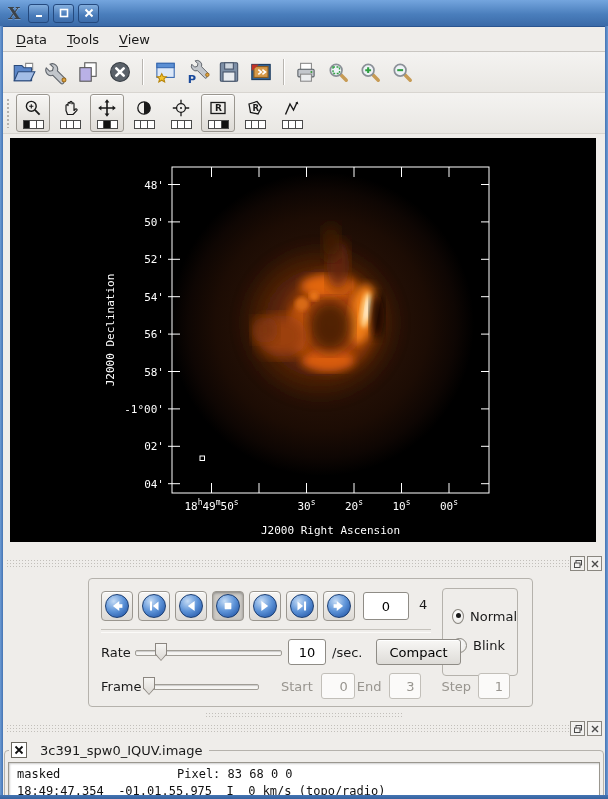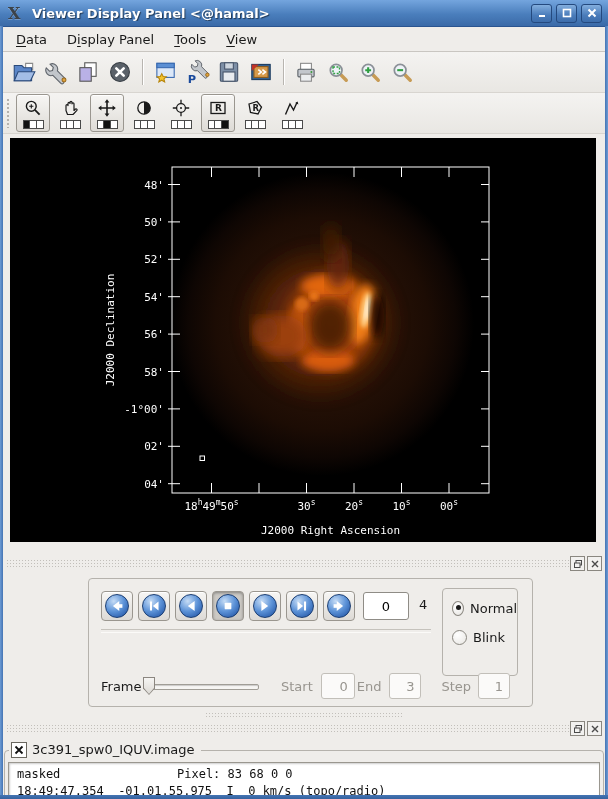--- a/index.html
+++ b/index.html
@@ -62,21 +62,21 @@
     background:linear-gradient(#f7f6f4,#ddDAD6);display:flex;align-items:center;justify-content:center;
     box-shadow:inset 0 1px 0 #fff;}
   .anim-btn.pressed{background:#ccc9c4;box-shadow:inset 0 1px 3px rgba(0,0,0,.35);border-color:#8a878            0;}
   .sphere{width:22px;height:22px;border-radius:50%;border:1px solid #1d3f73;
     background:radial-gradient(circle at 35% 28%,#c6dcf5,#5d93d8 48%,#2f62b0 82%,#27508f);
     display:flex;align-items:center;justify-content:center;}
   .frame-field{position:absolute;left:274px;top:13px;width:40px;height:24px;border:1px solid #8f8c86;
     border-radius:3px;background:#fff;text-align:center;font:13px "DejaVu Sans",sans-serif;}
   .frame-count{position:absolute;left:330px;top:18px;}
   .mode-group{position:absolute;left:353px;top:9px;width:76px;height:88px;
-    border:1px solid #b5b2ac;border-radius:4px;padding:12px 0 0 9px;box-sizing:border-box;}
+    border:1px solid #b5b2ac;border-radius:4px;padding:20px 0 0 9px;box-sizing:border-box;}
   .radio-row{display:flex;align-items:center;gap:6px;margin-bottom:14px;}
   .rb{width:13px;height:13px;border-radius:50%;border:1px solid #8a8780;
     background:radial-gradient(circle at 35% 30%,#fff,#e8e6e2);position:relative;}
   .rb.checked:after{content:"";position:absolute;left:3px;top:3px;width:5px;height:5px;border-radius:50%;background:#1a1a1a;}
   .anim-rule{position:absolute;left:12px;top:50px;width:330px;height:2px;
     border-top:1px solid #c5c2bc;border-bottom:1px solid #fbfaf8;}
   .anim-row{position:absolute;display:flex;align-items:center;}
   .rate-row{left:12px;top:59px;height:28px;}
   .frame-row{left:12px;top:94px;height:26px;}
   .slider{position:relative;height:18px;}
@@ -89,21 +89,21 @@
     background:linear-gradient(#f6f5f3,#dcd9d4);}
   .num-field{height:22px;border:1px solid #8f8c86;border-radius:3px;background:#fff;
     text-align:center;font:13px "DejaVu Sans",sans-serif;}
   .num-field.dim{color:#98958f;border-color:#c2bfb9;background:#fbfaf9;text-align:right;padding-right:6px;box-sizing:content-box;}
   .dim-label{color:#98958f;}
   .compact-btn{height:26px;padding:0 12px;border:1px solid #8f8c86;border-radius:3px;
     background:linear-gradient(#f8f7f5,#dedcd8);font:13px "DejaVu Sans",sans-serif;box-shadow:inset 0 1px 0 #fff;}
   
   .track-group{position:relative;margin:16px 4px 0 4px;height:49px;
     border:1px solid #b5b2ac;border-radius:4px;}
-  .track-title{position:absolute;left:4px;top:-9px;display:flex;gap:5px;
+  .track-title{position:absolute;left:4px;top:-9px;display:flex;align-items:center;gap:13px;
     background:#efedea;padding:0 6px 0 2px;}
   .checkbox{width:14px;height:14px;border:1px solid #6a675f;background:#fff;
     display:flex;align-items:center;justify-content:center;}
   .track-box{position:absolute;left:3px;right:3px;top:11px;height:38px;background:#fff;
     border:1px solid #9a978f;box-shadow:inset 1px 1px 2px rgba(0,0,0,.2);
     font-family:"DejaVu Sans Mono","Liberation Mono",monospace;font-size:12px;color:#111;}
   .track-line{position:absolute;white-space:pre;}
 </style>
 </head>
 <body>
@@ -236,21 +236,20 @@
     <symbol id="d-close" viewBox="0 0 10 10">
       <path d="M2 2l6 6M8 2L2 8" stroke="#4a4a4a" stroke-width="1.4"></path>
     </symbol>
   </defs>
 </svg>
 
 <div class="window">
 
   <div class="titlebar">
     <span class="title-icon">X</span>
-    <span class="title-text">Viewer Display Panel &lt;@hamal&gt;</span>
     <span class="win-btns">
       <span class="win-btn">
           <svg width="10" height="10" viewBox="0 0 10 10">
             <path d="M2 8h6" stroke="#fff" stroke-width="2"></path>
           </svg>
         </span>
       <span class="win-btn">
           <svg width="10" height="10" viewBox="0 0 10 10">
             <rect x="1.5" y="1.5" width="7" height="7" fill="none" stroke="#fff" stroke-width="1.6"></rect>
           </svg>
@@ -258,21 +257,20 @@
       <span class="win-btn">
           <svg width="10" height="10" viewBox="0 0 10 10">
             <path d="M1.5 1.5l7 7M8.5 1.5l-7 7" stroke="#fff" stroke-width="2"></path>
           </svg>
         </span>
     </span>
   </div>
 
   <div class="menubar" id="menubar">
       <span class="menu-item"><u>D</u>ata</span>
-      <span class="menu-item">D<u>i</u>splay Panel</span>
       <span class="menu-item"><u>T</u>ools</span>
       <span class="menu-item"><u>V</u>iew</span>
     </div>
 
   <div class="toolbar main" id="main-toolbar">
       <span class="tb-icon">
         <svg width="26" height="26">
           <use href="#i-open"></use>
         </svg>
       </span>
@@ -606,20 +604,32 @@
           <span class="rb checked"></span>
           <span>Normal</span>
         </label>
         <label class="radio-row">
           <span class="rb"></span>
           <span>Blink</span>
         </label>
       </div>
     <div class="anim-rule"></div>
 
+    <div class="anim-row rate-row">
+      <span style="width:34px">Rate</span>
+      <span class="slider" style="width:147px">
+        <span class="groove"></span>
+          <span class="thumb" style="left:20px">
+            <i></i>
+          </span>
+      </span>
+      <input class="num-field" style="width: 32px; margin-left: 6px;" value="10">
+      <span style="margin-left:6px">/sec.</span>
+      <button class="compact-btn" style="margin-left:14px">Compact</button>
+    </div>
 
     <div class="anim-row frame-row">
       <span style="width:42px">Frame</span>
       <span class="slider" style="width:116px">
         <span class="groove"></span>
           <span class="thumb" style="left:0">
             <i></i>
           </span>
       </span>
       <span class="dim-label" style="margin-left:22px">Start</span>

